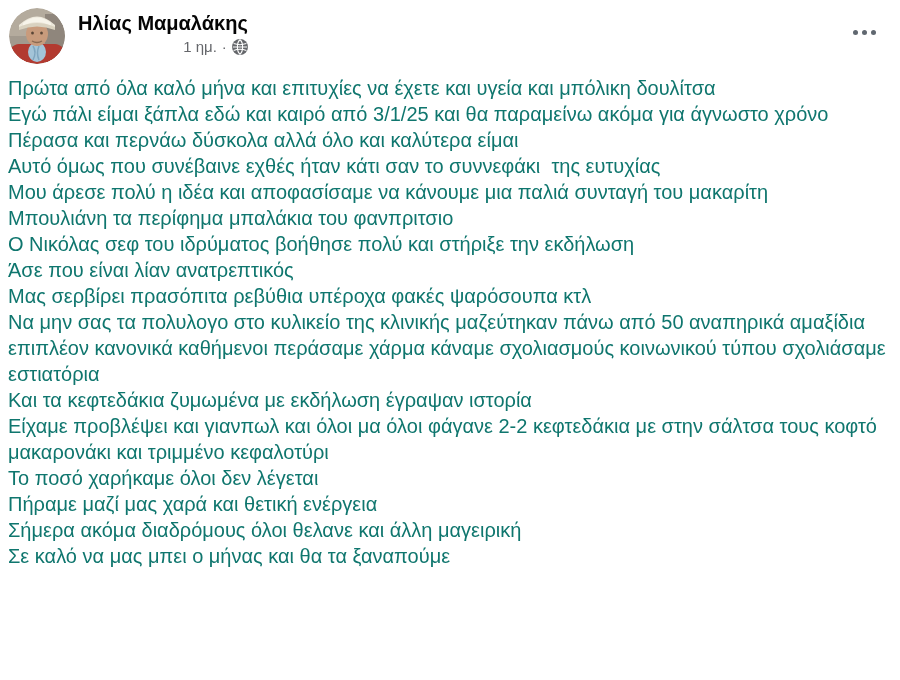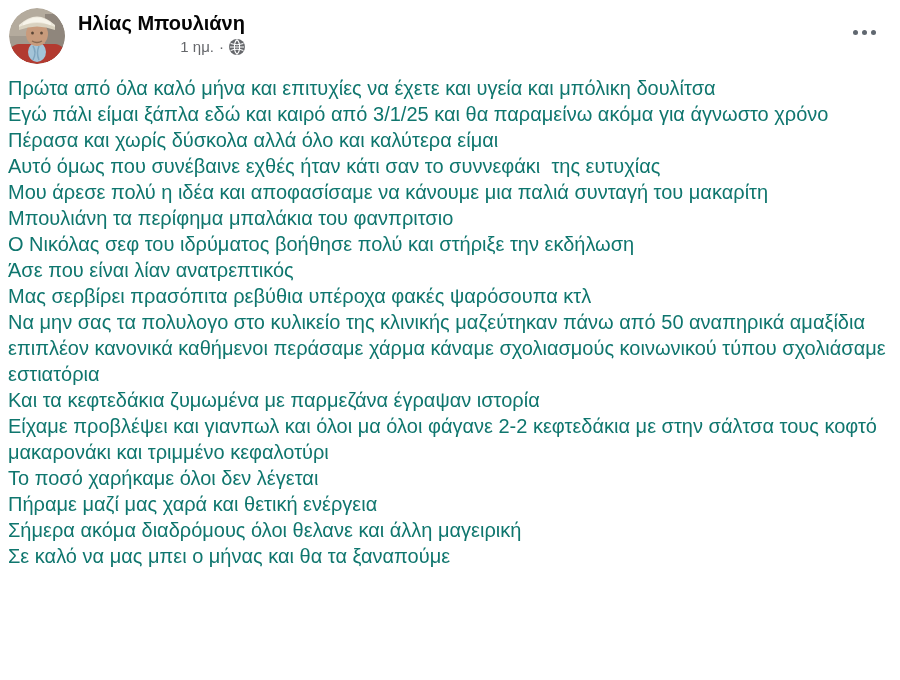--- a/index.html
+++ b/index.html
@@ -68,21 +68,21 @@
           <ellipse cx="32.5" cy="25" rx="1.4" ry="1.6" fill="#5a4636"></ellipse>
           <path d="M23 33 q5 3 10 0" stroke="#8a6a52" stroke-width="1.3" fill="none"></path>
           <path d="M10 17 Q28 0 46 17 L46 21 Q28 12 10 21 Z" fill="#ece7da"></path>
           <path d="M14 15 Q28 4 42 15 L42 18 Q28 10 14 18 Z" fill="#f7f4ea"></path>
           <path d="M10 19 Q28 11 46 19 L46 22 Q28 15 10 22 Z" fill="#d9d2c0"></path>
         </g>
       </svg>
     </div>
 
     <div class="header-text">
-      <div class="author-name">Ηλίας Μπουλιάνη</div>
+      <div class="author-name">Ηλίας Μαμαλάκης</div>
       <div class="post-meta">
         <span>1 ημ.</span>
         <span class="meta-sep">·</span>
         <span class="globe-icon">
           <svg width="16" height="16" viewBox="0 0 16 16">
             <circle cx="8" cy="8" r="8" fill="#65676b"></circle>
             <path d="M8 0.8 C4.5 3.6 4.5 12.4 8 15.2 C11.5 12.4 11.5 3.6 8 0.8 Z M0.8 8 h14.4" fill="none" stroke="#ffffff" stroke-width="1.1"></path>
             <path d="M1.6 4.6 q6.4 2.2 12.8 0 M1.6 11.4 q6.4 -2.2 12.8 0" fill="none" stroke="#ffffff" stroke-width="1.1"></path>
           </svg>
         </span>
@@ -92,29 +92,29 @@
     <button class="more-btn" aria-label="more options">
       <span class="dot"></span>
       <span class="dot"></span>
       <span class="dot"></span>
     </button>
   </header>
 
   <div class="post-body">
     <p>Πρώτα από όλα καλό μήνα και επιτυχίες να έχετε και υγεία και μπόλικη δουλίτσα</p>
     <p>Εγώ πάλι είμαι ξάπλα εδώ και καιρό από 3/1/25 και θα παραμείνω ακόμα για άγνωστο χρόνο</p>
-    <p>Πέρασα και χωρίς δύσκολα αλλά όλο και καλύτερα είμαι</p>
+    <p>Πέρασα και περνάω δύσκολα αλλά όλο και καλύτερα είμαι</p>
     <p>Αυτό όμως που συνέβαινε εχθές ήταν κάτι σαν το συννεφάκι  της ευτυχίας</p>
     <p>Μου άρεσε πολύ η ιδέα και αποφασίσαμε να κάνουμε μια παλιά συνταγή του μακαρίτη</p>
     <p>Μπουλιάνη τα περίφημα μπαλάκια του φανπριτσιο</p>
     <p>Ο Νικόλας σεφ του ιδρύματος βοήθησε πολύ και στήριξε την εκδήλωση</p>
     <p>Άσε που είναι λίαν ανατρεπτικός</p>
     <p>Μας σερβίρει πρασόπιτα ρεβύθια υπέροχα φακές ψαρόσουπα κτλ</p>
     <p>Να μην σας τα πολυλογο στο κυλικείο της κλινικής μαζεύτηκαν πάνω από 50 αναπηρικά αμαξίδια επιπλέον κανονικά καθήμενοι περάσαμε χάρμα κάναμε σχολιασμούς κοινωνικού τύπου σχολιάσαμε εστιατόρια</p>
-    <p>Και τα κεφτεδάκια ζυμωμένα με παρμεζάνα έγραψαν ιστορία</p>
+    <p>Και τα κεφτεδάκια ζυμωμένα με εκδήλωση έγραψαν ιστορία</p>
     <p>Είχαμε προβλέψει και γιανπωλ και όλοι μα όλοι φάγανε 2-2 κεφτεδάκια με στην σάλτσα τους κοφτό μακαρονάκι και τριμμένο κεφαλοτύρι</p>
     <p>Το ποσό χαρήκαμε όλοι δεν λέγεται</p>
     <p>Πήραμε μαζί μας χαρά και θετική ενέργεια</p>
     <p>Σήμερα ακόμα διαδρόμους όλοι θελανε και άλλη μαγειρική</p>
     <p>Σε καλό να μας μπει ο μήνας και θα τα ξαναπούμε</p>
   </div>
 
 </article>
 
 </body></html>

